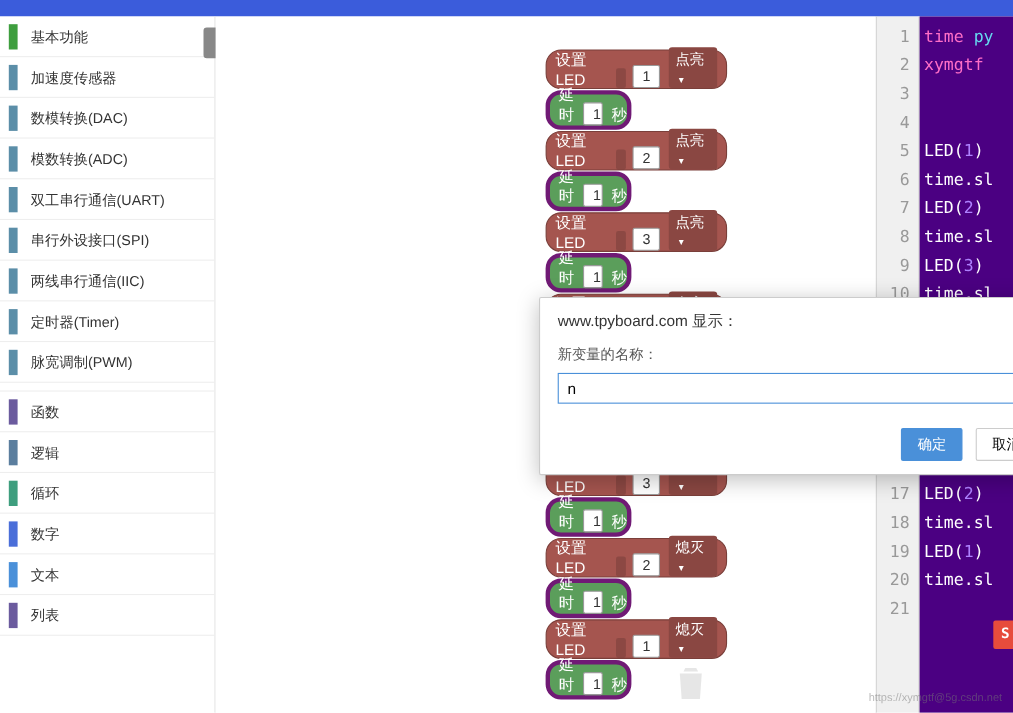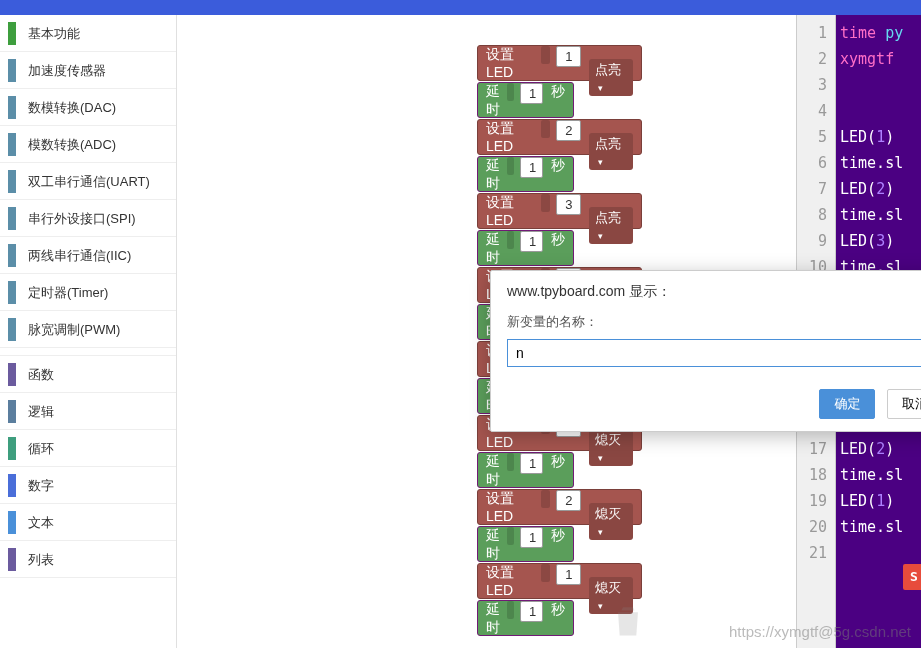--- a/index.html
+++ b/index.html
@@ -1,28 +1,28 @@
 <!DOCTYPE html>
 <html><head>
   <meta charset="utf-8">
   <style>
     * { box-sizing: border-box; margin: 0; padding: 0; }
     body { font-family: "Microsoft YaHei", Arial, sans-serif; font-size: 13px; background: #fff; overflow: hidden; width: 921px; height: 648px; position: relative; }
     .topbar { height: 15px; background: #3b5cdb; }
     .main { display: flex; height: 633px; }
-    .sidebar { width: 177px; background: #fff; border-right: 1px solid #e0e0e0; }
+    .sidebar { width: 196px; background: #fff; border-right: 1px solid #e0e0e0; }
     .sidebar-item { height: 37px; line-height: 37px; padding-left: 28px; border-bottom: 1px solid #eee; cursor: pointer; position: relative; color: #333; }
     .sidebar-item::before { content: ''; position: absolute; left: 8px; top: 7px; width: 8px; height: 23px; background: var(--c); }
     .flyout { position: absolute; left: 185px; top: 25px; }
     .flyout-btn { background: #888; color: #fff; border: none; padding: 5px 12px; border-radius: 3px; cursor: pointer; font-size: 13px; }
     .workspace { flex: 1; background: #fff; padding: 35px 0 0 298px; position: relative; }
     .blocks { position: absolute; left: 300px; top: 30px; }
-    .blk { margin-bottom: 1px; height: 36px; border-radius: 3px; display: flex; align-items: flex-start; padding: 0 8px; color: #fff; font-size: 14px; position: relative; }
+    .blk { margin-bottom: 1px; height: 36px; border-radius: 14px; display: flex; align-items: flex-end; padding: 0 8px; color: #fff; font-size: 14px; position: relative; }
     .blk-led { background: #a5554f; width: 165px; border: 1px solid #7a3f3a; }
-    .blk-delay { background: #5b9e5b; width: 97px; border: 1px solid #701a75; }
+    .blk-delay { background: #5b9e5b; width: 78px; border: 4px solid #701a75; }
     .blk .numbox { background: #fff; color: #333; border: 1px solid #999; padding: 2px 8px; margin: 0 4px; border-radius: 2px; font-size: 13px; min-width: 18px; text-align: center; }
     .blk .dd { background: #8a4742; padding: 2px 6px; border-radius: 3px; margin-left: 4px; font-size: 13px; position: relative; margin-top: 13px; }
     .blk .dd::after { content: '▾'; font-size: 9px; margin-left: 3px; }
     .blk-delay .unit { margin-left: 4px; }
     .blk .conn { width: 10px; height: 18px; background: rgba(0,0,0,0.15); margin: 0 2px; border-radius: 2px; }
     .trash { position: absolute; right: 148px; bottom: 5px; width: 40px; height: 45px; opacity: 0.2; }
     .code-gutter { width: 40px; background: #f0f0f0; border-left: 1px solid #ccc; border-right: 1px solid #ccc; padding-top: 5px; text-align: right; }
     .code-gutter div { height: 26px; line-height: 26px; padding-right: 8px; color: #999; font-family: Consolas, monospace; font-size: 15px; }
     .code { width: 85px; background: #4b0082; padding-top: 5px; font-family: Consolas, monospace; font-size: 15px; color: #fff; overflow: hidden; position: relative; }
     .code div { height: 26px; line-height: 26px; padding-left: 4px; white-space: nowrap; }
@@ -30,21 +30,21 @@
     .fn { color: #66d9ef; text-align: center; }
     .num { color: #ae81ff; }
     .modal-backdrop { position: absolute; left: 490px; top: 270px; width: 470px; background: #fff; border: 1px solid #ccc; box-shadow: 0 4px 20px rgba(0,0,0,0.25); z-index: 100; border-radius: 2px; }
     .modal-hd { padding: 12px 16px; font-size: 14px; color: #333; position: relative; }
     .modal-body { padding: 0 16px 10px; }
     .modal-label { font-size: 13px; color: #555; margin-bottom: 8px; }
     .modal-input { width: 100%; padding: 5px 8px; border: 1px solid #4a90d9; font-size: 14px; outline: none; }
     .modal-ft { padding: 12px 16px; text-align: right; }
     .modal-btn { padding: 5px 14px; margin-left: 8px; border: 1px solid #ccc; background: #fff; cursor: pointer; border-radius: 2px; font-size: 13px; }
     .modal-btn.primary { background: #4a90d9; border-color: #4a90d9; color: #fff; }
-    .watermark { position: absolute; right: 10px; bottom: 8px; color: rgba(120,120,120,0.5); font-size: 15px; z-index: 200; }
+    .watermark { position: absolute; right: 10px; bottom: 8px; color: rgba(120,120,120,0.5); font-size: 10px; z-index: 200; }
     .red-badge { position: absolute; right: 0; bottom: 58px; width: 18px; height: 20px; background: #e74c3c; border-radius: 2px 0 0 2px; color: #fff; text-align: center; line-height: 20px; font-weight: bold; font-size: 13px; }
   </style>
 </head>
 <body>
 
 <div class="topbar"></div>
 <div class="main">
 
   <div class="sidebar" id="sidebar">
       <div class="sidebar-item" style="--c: #3e9e3e;">基本功能</div>

